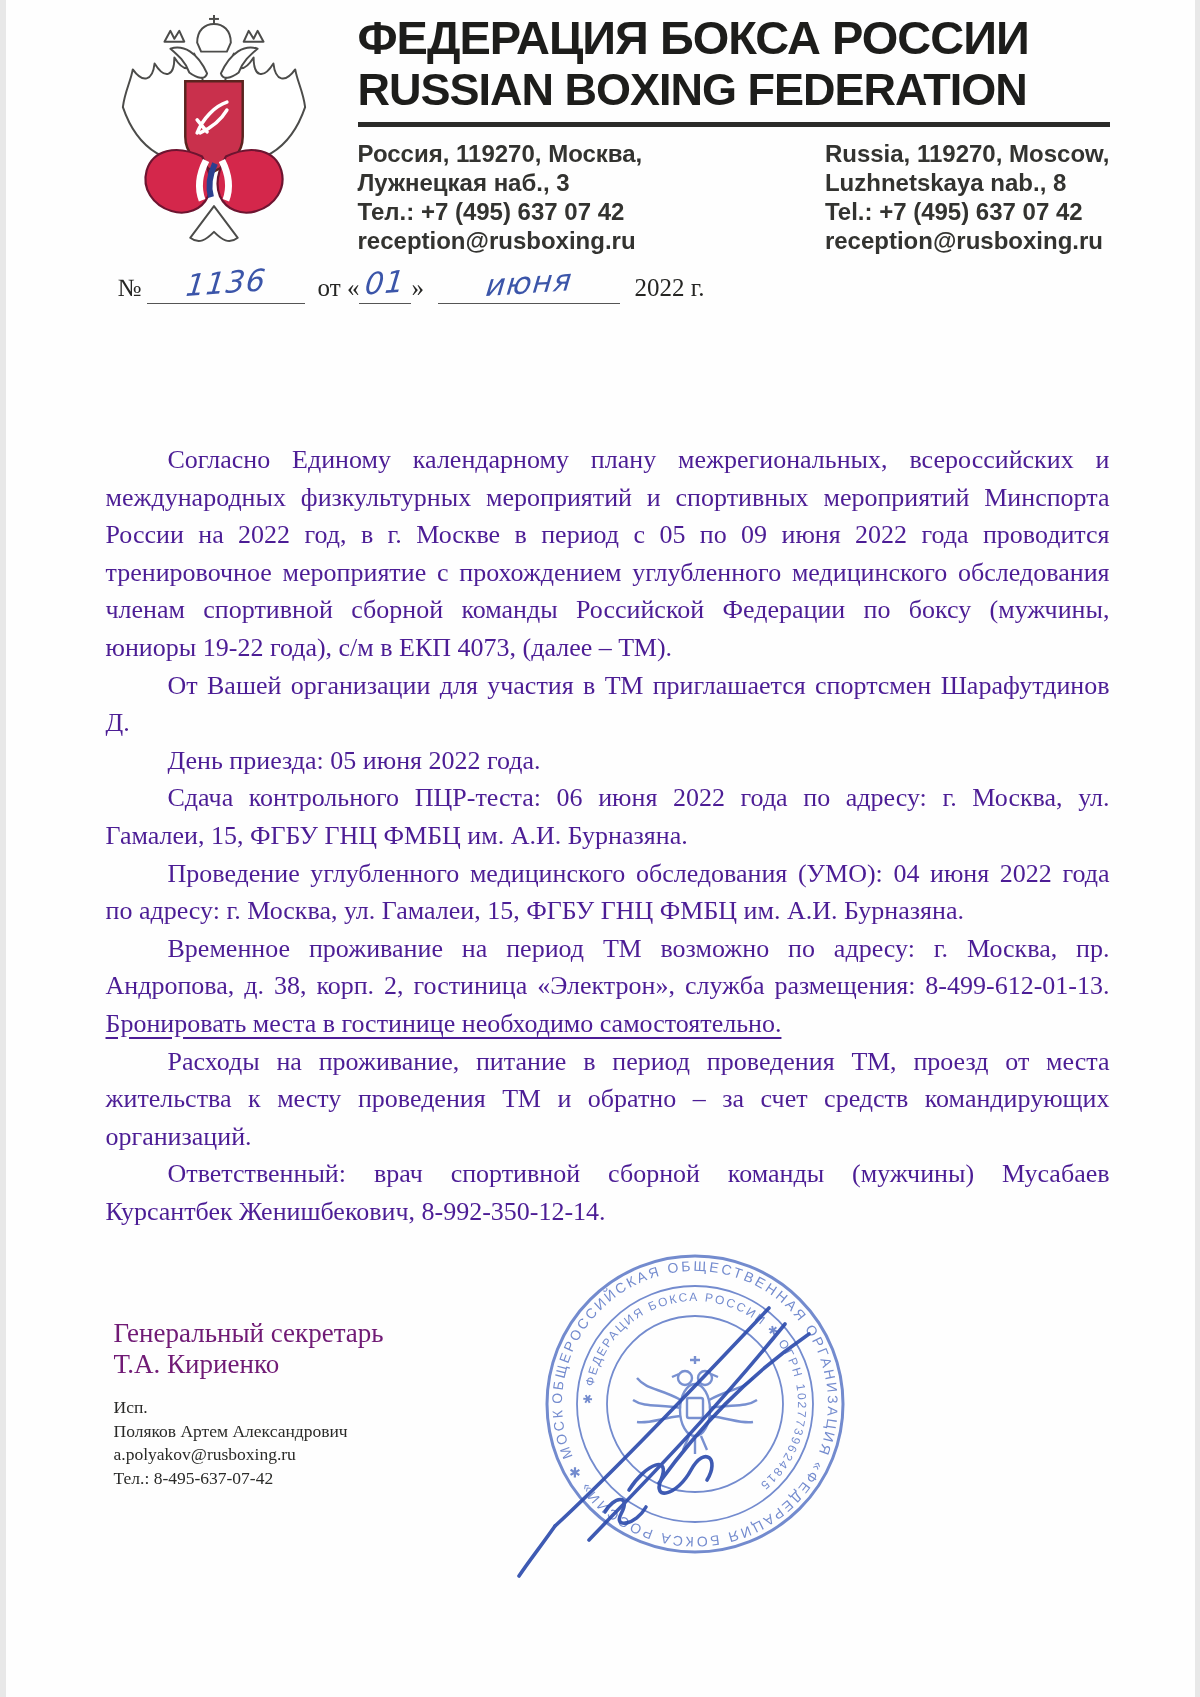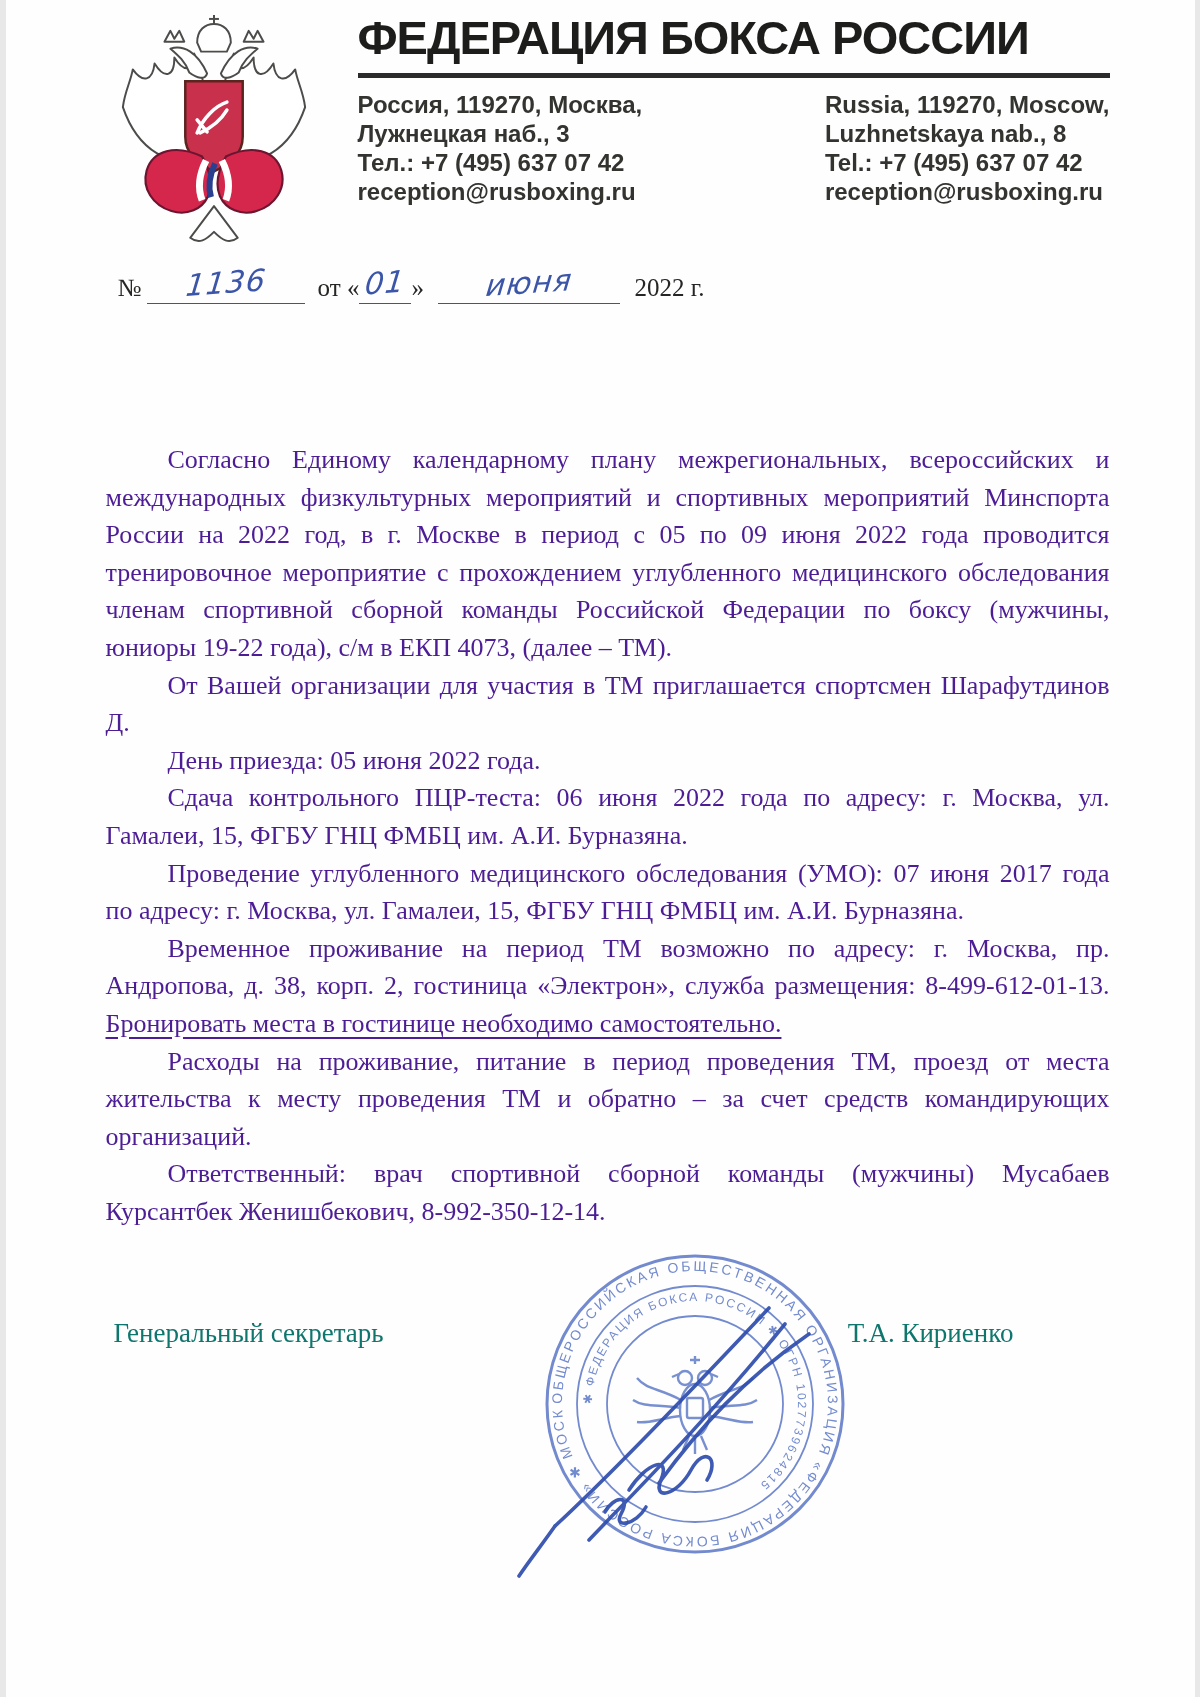--- a/index.html
+++ b/index.html
@@ -30,21 +30,21 @@
   }
   
   .recipient { position:absolute; top:352px; right:97px; font-size:26px; color:#1f1f1d; }
   
   .body-text { position:absolute; top:441px; left:100px; width:1004px;
     font-size:26px; line-height:37.6px; text-align:justify; color:#4c1d95; }
   .body-text p { margin:0; text-indent:62px; }
   .u { text-decoration:underline; text-underline-offset:5px; }
   
   .sig-row { position:absolute; left:108px; top:1318px; width:900px;
-    display:flex; justify-content:space-between; font-size:27px; color:#0f766e; }
+    display:flex; justify-content:space-between; font-size:27px; color:#701a75;flex-direction:column; }
   
   .stamp-wrap { position:absolute; left:503px; top:1228px; width:368px; height:352px; pointer-events:none; }
   .stamp-wrap svg { width:100%; height:100%; }
   
   .executor { position:absolute; left:108px; top:1396px; font-size:17.5px; line-height:23.5px; color:#2a2a28; }
 </style>
 </head>
 <body>
 
 <div class="page">
@@ -79,20 +79,21 @@
           <path d="M117 146 c27 -13 50 -6 56 14 c5 18 -6 35 -25 41 c-16 5 -31 -2 -37 -15 c-5 -12 -3 -24 6 -40 Z" fill="#d4274b"></path>
         </g>
 
         <path d="M97 150 c-7 14 -9 27 -4 40" stroke="#ffffff" stroke-width="7" fill="none"></path>
         <path d="M106 153 c-6 13 -7 24 -4 34" stroke="#2b3f8f" stroke-width="6" fill="none"></path>
         <path d="M113 150 c7 14 9 27 4 40" stroke="#ffffff" stroke-width="7" fill="none"></path>
       </svg>
     </div>
     <div class="head-right">
       <div class="title-ru">ФЕДЕРАЦИЯ БОКСА РОССИИ</div>
+      <div class="title-en">RUSSIAN BOXING FEDERATION</div>
       <div class="head-rule"></div>
       <div class="contacts">
         <div>
           <div>Россия, 119270, Москва,</div>
           <div>Лужнецкая наб., 3</div>
           <div>Тел.: +7 (495) 637 07 42</div>
           <div>reception@rusboxing.ru</div>
         </div>
         <div>
           <div>Russia, 119270, Moscow,</div>
@@ -110,21 +111,21 @@
     <span class="blank blank-month"><span class="hand">июня</span></span>
     <span>2022 г.</span>
   </div>
 
 
   <main class="body-text">
     <p>Согласно Единому календарному плану межрегиональных, всероссийских и международных физкультурных мероприятий и спортивных мероприятий Минспорта России на 2022 год, в г. Москве в период с 05 по 09 июня 2022 года проводится тренировочное мероприятие с прохождением углубленного медицинского обследования членам спортивной сборной команды Российской Федерации по боксу (мужчины, юниоры 19-22 года), с/м в ЕКП 4073, (далее – ТМ).</p>
     <p>От Вашей организации для участия в ТМ приглашается спортсмен Шарафутдинов Д.</p>
     <p>День приезда: 05 июня 2022 года.</p>
     <p>Сдача контрольного ПЦР-теста: 06 июня 2022 года по адресу: г. Москва, ул. Гамалеи, 15, ФГБУ ГНЦ ФМБЦ им. А.И. Бурназяна.</p>
-    <p>Проведение углубленного медицинского обследования (УМО): 07 июня 2017 года по адресу: г. Москва, ул. Гамалеи, 15, ФГБУ ГНЦ ФМБЦ им. А.И. Бурназяна.</p>
+    <p>Проведение углубленного медицинского обследования (УМО): 04 июня 2022 года по адресу: г. Москва, ул. Гамалеи, 15, ФГБУ ГНЦ ФМБЦ им. А.И. Бурназяна.</p>
     <p><span>Временное проживание на период ТМ возможно по адресу: г. Москва, пр. Андропова, д. 38, корп. 2, гостиница «Электрон», служба размещения: 8-499-612-01-13.</span> <span class="u">Бронировать места в гостинице необходимо самостоятельно.</span></p>
     <p>Расходы на проживание, питание в период проведения ТМ, проезд от места жительства к месту проведения ТМ и обратно – за счет средств командирующих организаций.</p>
     <p>Ответственный: врач спортивной сборной команды (мужчины) Мусабаев Курсантбек Женишбекович, 8-992-350-12-14.</p>
   </main>
 
   <div class="sig-row">
     <span>Генеральный секретарь</span>
     <span>Т.А. Кириенко</span>
   </div>
 
@@ -161,14 +162,20 @@
         <path d="M46 298 C 96 252 162 184 260 80"></path>
         <path d="M80 312 C 122 268 200 190 276 96"></path>
         <path d="M120 262 C 138 234 162 227 152 252 C 143 273 168 268 182 242 C 196 217 211 231 198 252"></path>
         <path d="M96 284 C 104 269 123 265 112 286 C 104 301 127 297 137 279"></path>
         <path d="M150 255 C 190 200 236 150 300 106"></path>
         <path d="M46 298 C 32 318 20 333 10 348"></path>
       </g>
     </svg>
   </div>
 
+  <footer class="executor">
+    <div>Исп.</div>
+    <div>Поляков Артем Александрович</div>
+    <div>a.polyakov@rusboxing.ru</div>
+    <div>Тел.: 8-495-637-07-42</div>
+  </footer>
 
 </div>
 
 </body></html>

